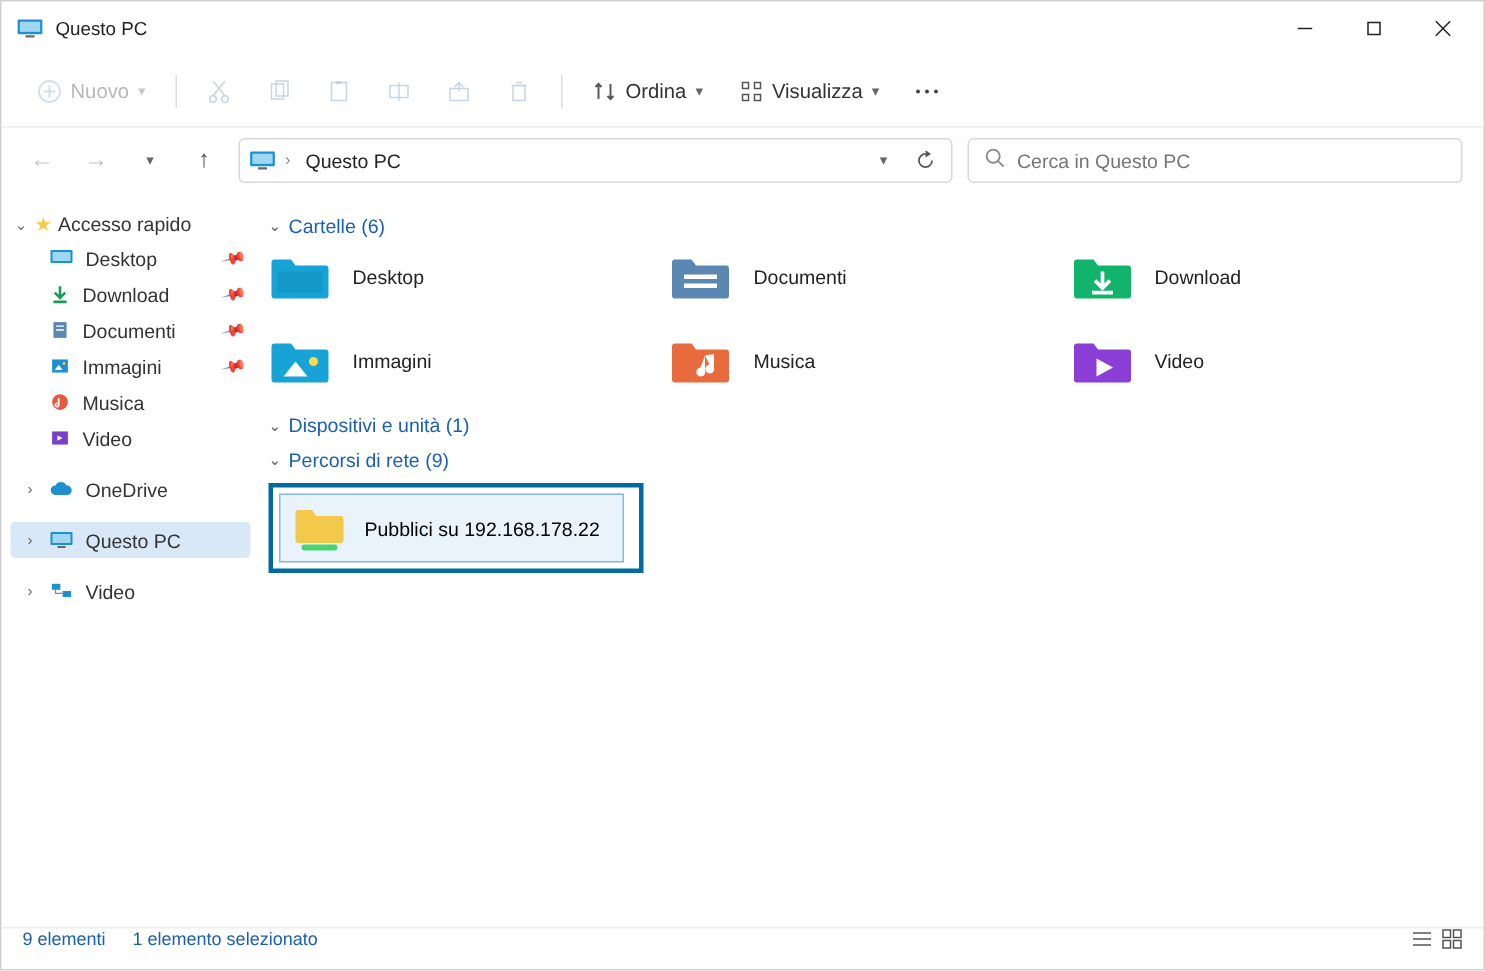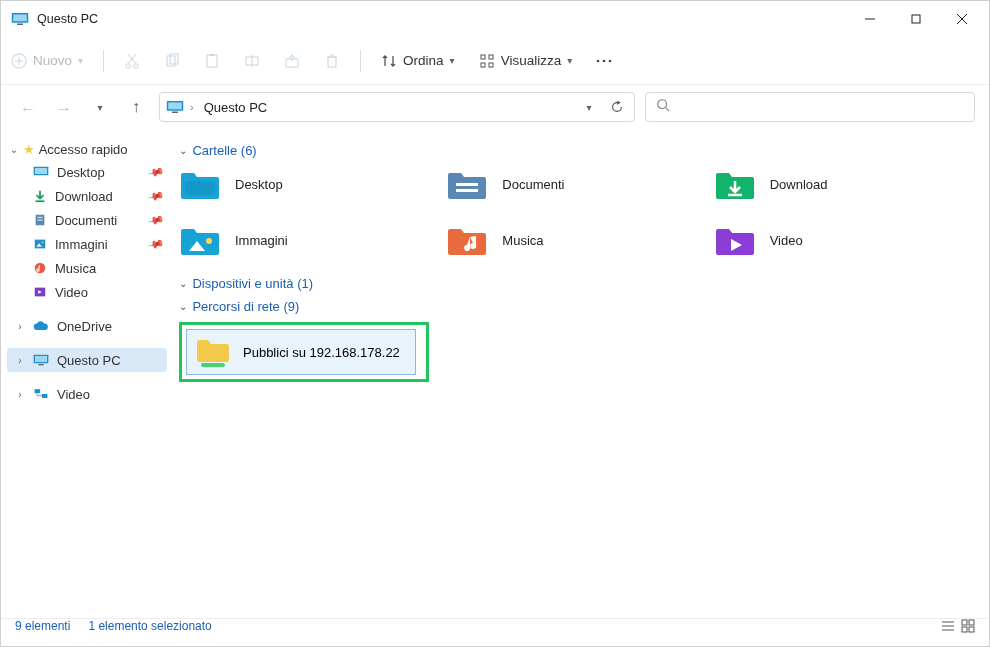--- a/index.html
+++ b/index.html
@@ -5,21 +5,21 @@
 * { margin: 0; padding: 0; box-sizing: border-box; font-family: "Segoe UI", Tahoma, sans-serif; }
 body { background: #fff; width: 990px; height: 647px; overflow: hidden; display: flex; flex-direction: column; border: 1px solid #d0d0d0; }
 
 .titlebar { height: 36px; display: flex; align-items: center; padding: 0 4px 0 10px; }
 .titlebar .app-icon { width: 18px; height: 16px; margin-right: 8px; }
 .titlebar .title { font-size: 12.5px; color: #222; flex: 1; }
 .titlebar .win-controls { display: flex; }
 .titlebar .win-btn { width: 46px; height: 32px; display:flex; align-items:center; justify-content:center; color:#222; }
 .titlebar .win-btn svg { width:10px; height:10px; }
 
-.toolbar { height: 48px; display:flex; align-items:center; padding: 0 0; gap: 4px; border-bottom: 1px solid #eee; }
+.toolbar { height: 48px; display:flex; align-items:center; padding: 0 14px; gap: 4px; border-bottom: 1px solid #eee; }
 .toolbar .btn { height: 34px; display:flex; align-items:center; padding: 0 10px; border-radius:5px; font-size: 13.5px; color:#333; gap:6px; }
 .toolbar .sep { width:1px; height:22px; background:#ddd; margin: 0 6px; }
 .toolbar .iconbtn { width:36px; height:34px; display:flex; align-items:center; justify-content:center; border-radius:5px; }
 .toolbar .disabled { opacity: .35; }
 .chev { font-size: 10px; color:#666; }
 
 .navrow { height: 44px; display:flex; align-items:center; padding: 0 14px; gap:10px; }
 .nav-arrow { width:26px; height:30px; display:flex; align-items:center; justify-content:center; color:#555; }
 .nav-arrow.disabled { opacity:.35; }
 .addressbar { flex:1; height:30px; border:1px solid #d8d8d8; border-radius:4px; display:flex; align-items:center; padding:0 6px; gap:6px; }
@@ -45,21 +45,21 @@
 .folders-grid { display:grid; grid-template-columns: repeat(3, 1fr); row-gap: 20px; margin-bottom: 18px; }
 .folder-item { display:flex; align-items:center; gap:14px; font-size:13px; color:#222; }
 .folder-icon { width:42px; height:36px; display:flex; align-items:center; justify-content:center; }
 .drive-row { display:flex; gap:12px; align-items:flex-start; margin-bottom:18px; }
 .drive-icon { width:42px; height:36px; }
 .drive-info { font-size:13px; color:#222; }
 .drive-bar { width:210px; height:14px; border:1px solid #c0c0c0; margin:4px 0 4px 0; position:relative; background:#fff; }
 .drive-fill { position:absolute; top:0; left:0; bottom:0; background:#2aa7d8; }
 .drive-sub { font-size:12px; color:#666; }
 .network-item { display:flex; align-items:center; gap:12px; border:1px solid #8ab8e6; background:#e9f3fc; padding:6px 8px; font-size:13px; width:230px; }
-.network-highlight { border:3px solid #22c55e; padding:4px; width: 250px; }
+.network-highlight { border:3px solid #0369a1; padding:4px; width: 250px; }
 
 .statusbar { height: 28px; border-top:1px solid #eee; display:flex; align-items:flex-start; padding:0 14px; font-size:12px; color:#1a5fb4; gap:18px; }
 .statusbar .spacer { flex:1; }
 .statusbar .view-icons { display:flex; gap:6px; color:#555; }
 
 .svgicon { display:block; }
 </style>
 </head>
 <body>
 
@@ -190,20 +190,21 @@
         <svg width="14" height="14" viewBox="0 0 16 16">
           <path d="M13 8 A5 5 0 1 1 8 3 L10 3 M8 1 L11 3 L8 5" fill="none" stroke="#555" stroke-width="1.3"></path>
         </svg>
       </span>
   </div>
   <div class="searchbox">
     <span class="sicon"><svg width="14" height="14" viewBox="0 0 16 16">
           <circle cx="7" cy="7" r="5" fill="none" stroke="#888" stroke-width="1.4"></circle>
           <line x1="11" y1="11" x2="15" y2="15" stroke="#888" stroke-width="1.4"></line>
         </svg></span>
+    <input placeholder="Cerca in Questo PC" style="">
   </div>
 </div>
 
 <div class="body">
 
   <div class="sidebar">
     <div class="side-group">
       <div class="side-header">
         <span class="side-chev">⌄</span>
         <span class="star">★</span>

